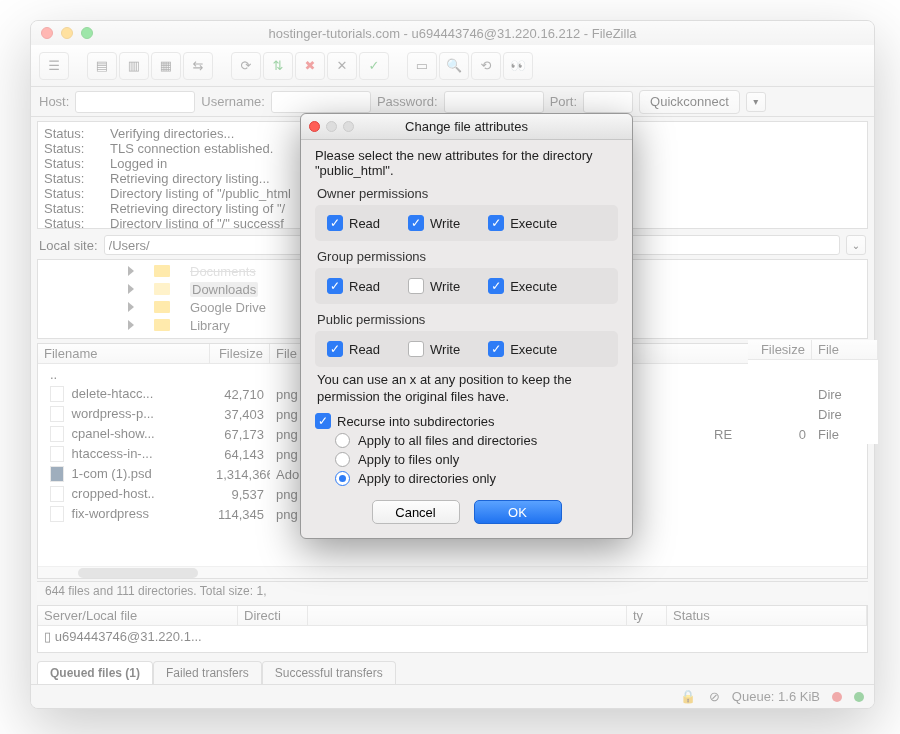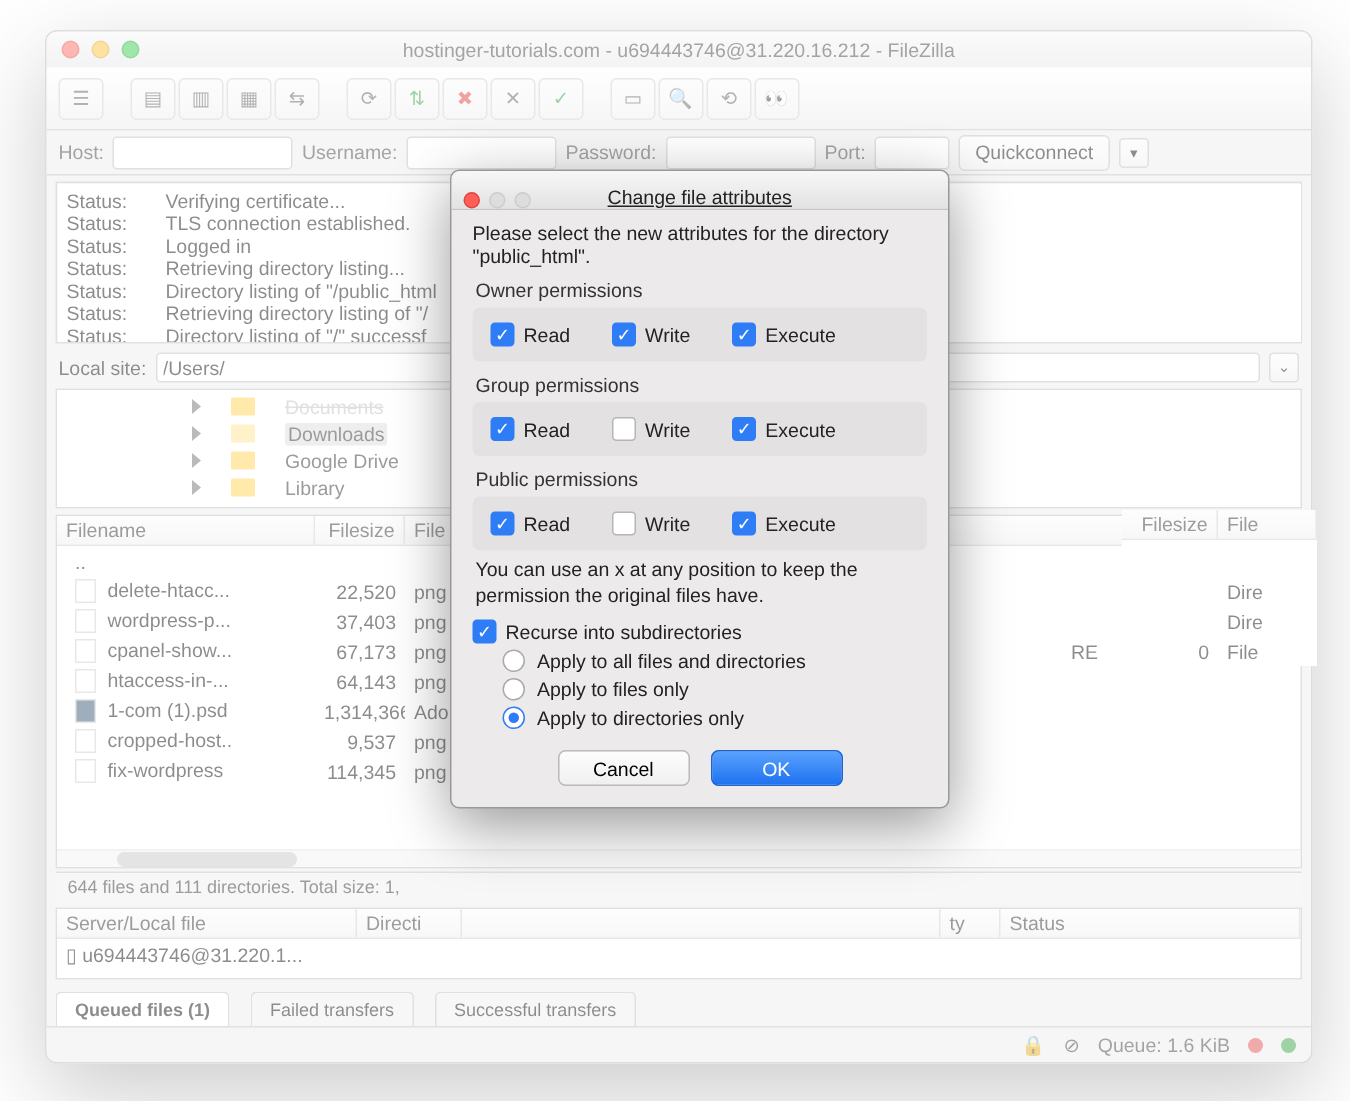--- a/index.html
+++ b/index.html
@@ -33,27 +33,27 @@
 .listhead{display:flex;background:linear-gradient(#fbfbfb,#eee);border-bottom:1px solid #ccc;height:20px;align-items:flex-end;}
 .lh{border-right:1px solid #ccc;padding:2px 6px;color:#222;}
 .lrow{display:flex;height:20px;align-items:center;padding-left:6px;}
 .lrow > div{padding:0 6px;overflow:hidden;white-space:nowrap;}
 .fileic{width:14px;height:16px;border:1px solid #ccc;background:#fff;margin-right:4px;display:inline-block;vertical-align:middle;}
 .fileic.ps{background:#2a4d6e;}
 .status-strip{height:20px;background:#eee;border-top:1px solid #bbb;padding:2px 8px;font-size:12px;color:#222;margin:0 6px;}
 .queuepane{height:48px;background:#fff;border:1px solid #bbb;margin:4px 6px;display:flex;flex-direction:column;}
 .qhead{display:flex;background:linear-gradient(#fbfbfb,#eee);border-bottom:1px solid #ccc;height:20px;}
 .tabs{display:flex;margin:4px 6px 0 6px;}
-.tab{padding:4px 12px;border:1px solid #bbb;border-bottom:none;background:#eee;border-radius:4px 4px 0 0;margin-right:14px;font-size:12px;}
+.tab{padding:4px 12px;border:1px solid #bbb;border-bottom:none;background:#eee;border-radius:4px 4px 0 0;margin-right:0;font-size:12px;}
 .tab.active{background:#fff;font-weight:600;}
 .bottombar{height:24px;border-top:1px solid #bbb;background:#ececec;display:flex;align-items:center;justify-content:flex-end;padding:0 10px;gap:12px;color:#333;font-size:12px;}
 .dot{width:10px;height:10px;border-radius:50%;}
 .overlay{position:absolute;inset:0;background:rgba(255,255,255,0.55);}
 .dialog{position:absolute;top:113px;left:300px;width:333px;background:#eceaea;border:1px solid #999;border-radius:6px;box-shadow:0 12px 40px rgba(0,0,0,0.4);color:#222;}
-.dlg-title{height:26px;background:linear-gradient(#f7f7f7,#e2e2e2);border-bottom:1px solid #c6c6c6;border-radius:6px 6px 0 0;display:flex;align-items:flex-end;justify-content:center;position:relative;text-decoration:underline;}
+.dlg-title{height:26px;background:linear-gradient(#f7f7f7,#e2e2e2);border-bottom:1px solid #c6c6c6;border-radius:6px 6px 0 0;display:flex;align-items:center;justify-content:center;position:relative;}
 .dlg-traffic{position:absolute;left:8px;display:flex;gap:6px;}
 .dl{width:11px;height:11px;border-radius:50%;}
 .dlg-body{padding:8px 14px 14px 14px;}
 .fs-label{display:block;margin:8px 0 4px 2px;color:#333;}
 .perm-group{background:#e3e1e1;border-radius:5px;padding:10px 12px;display:flex;gap:28px;}
 .chk{display:flex;align-items:center;gap:6px;}
 .chkbox{width:16px;height:16px;border-radius:3px;background:#fff;border:1px solid #b5b5b5;display:flex;align-items:center;justify-content:center;}
 .chkbox.on{background:#2e7cf6;border-color:#2e7cf6;}
 .chkmark{color:#fff;font-size:12px;line-height:1;}
 .numrow{display:flex;align-items:center;gap:10px;margin:10px 2px;}
@@ -119,21 +119,21 @@
     <input type="password" style="width: 100px;">
     <label>Port:</label>
     <input style="width: 50px;">
     <button class="qbtn">Quickconnect</button>
     <div class="dd">▾</div>
   </div>
 
   <div class="logpane" id="logpane">
       <div class="row">
         <span class="lab">Status:</span>
-        <span>Verifying certificate...</span>
+        <span>Verifying directories...</span>
       </div>
       <div class="row">
         <span class="lab">Status:</span>
         <span>TLS connection established.</span>
       </div>
       <div class="row">
         <span class="lab">Status:</span>
         <span>Logged in</span>
       </div>
       <div class="row">
@@ -190,21 +190,21 @@
       <div class="lh" style="flex:1">File</div>
     </div>
     <div id="filerows" style="flex:1;overflow:hidden">
         <div class="lrow">
           <div style="width:166px"><span class="folder" style="width:14px;height:11px"></span> ..</div>
           <div style="width:60px;text-align:right"></div>
           <div style="flex:1"></div>
         </div>
         <div class="lrow">
           <div style="width:166px"><span class="fileic"></span> delete-htacc...</div>
-          <div style="width:60px;text-align:right">22,520</div>
+          <div style="width:60px;text-align:right">42,710</div>
           <div style="flex:1">png</div>
         </div>
         <div class="lrow">
           <div style="width:166px"><span class="fileic"></span> wordpress-p...</div>
           <div style="width:60px;text-align:right">37,403</div>
           <div style="flex:1">png</div>
         </div>
         <div class="lrow">
           <div style="width:166px"><span class="fileic"></span> cpanel-show...</div>
           <div style="width:60px;text-align:right">67,173</div>

